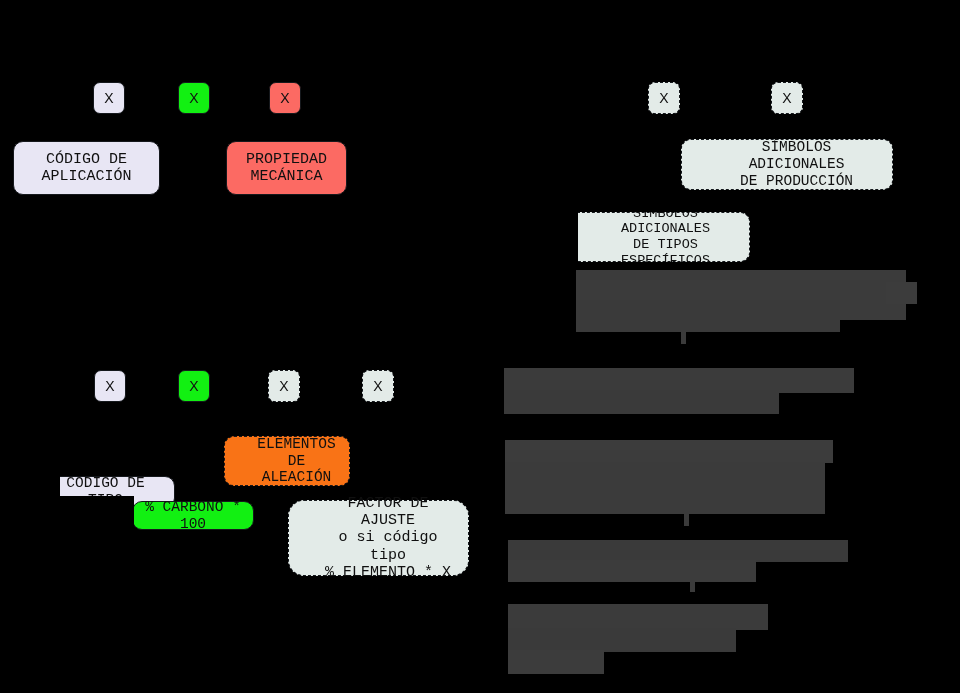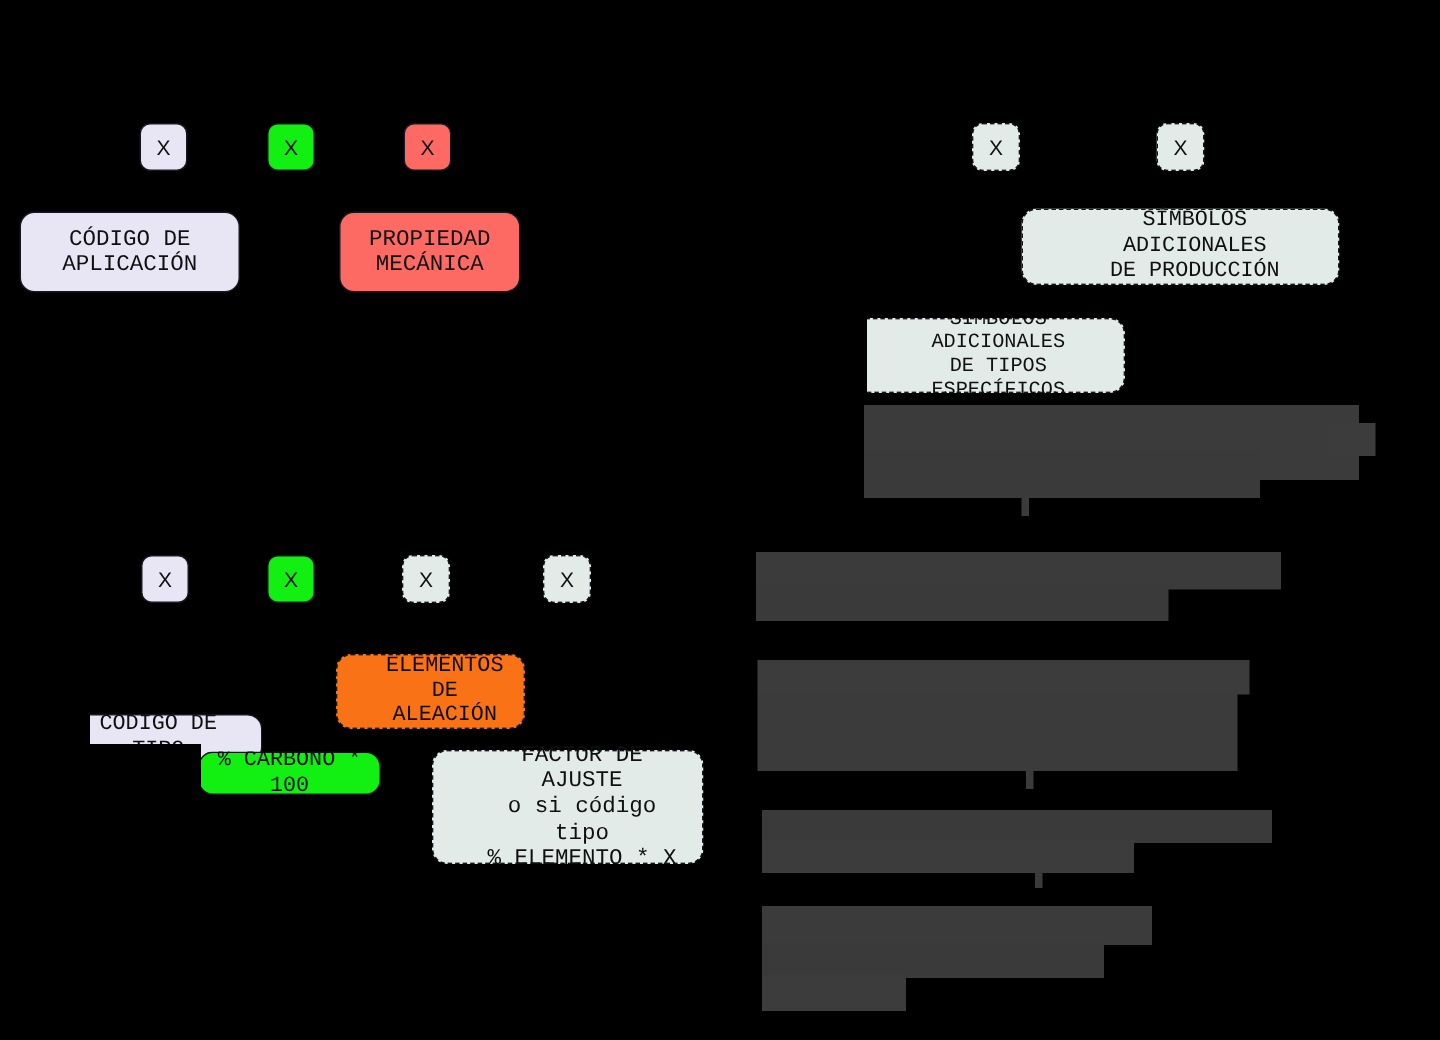--- a/index.html
+++ b/index.html
@@ -138,20 +138,20 @@
       </div>
       <div class="node solid" style="left: 36px; top: 436px; width: 139px; height: 32px; background: rgb(232, 230, 244); font-size: 14.5px; clip-path: inset(0px 0px 0px 24px); margin-top: 40px;">
         <span class="txt">CÓDIGO DE TIPO</span>
       </div>
       <div class="node dashed" style="left: 224px; top: 436px; width: 126px; height: 50px; background: #f97316; font-size: 14.5px; clip-path: inset(0px);">
         <span class="txt">ELEMENTOS DE<br>ALEACIÓN</span>
       </div>
       <div class="node solid" style="left: 132px; top: 501px; width: 122px; height: 29px; background: rgb(18, 240, 18); font-size: 14.5px; clip-path: inset(0px);">
         <span class="txt">% CARBONO * 100</span>
       </div>
-      <div class="node dashed" style="left: 288px; top: 500px; width: 181px; height: 76px; background: rgb(227, 235, 232); font-size: 15px;">
+      <div class="node dashed" style="left: 288px; top: 500px; width: 181px; height: 76px; background: rgb(227, 235, 232); font-size: 15px; border-radius: 16px;">
         <span class="txt">FACTOR DE AJUSTE<br>o si código tipo<br>% ELEMENTO * X</span>
       </div>
     </div>
 <div style="position: absolute; background: rgb(0, 0, 0); left: 0px; top: 205px; width: 578px; height: 60px;"></div>
     <div style="position: absolute; background: rgb(0, 0, 0); left: 0px; top: 430px; width: 47px; height: 44px;"></div>
     <div style="position: absolute; background: rgb(0, 0, 0); left: 0px; top: 496px; width: 134px; height: 40px;"></div>
   </div>
 
 </body></html>

